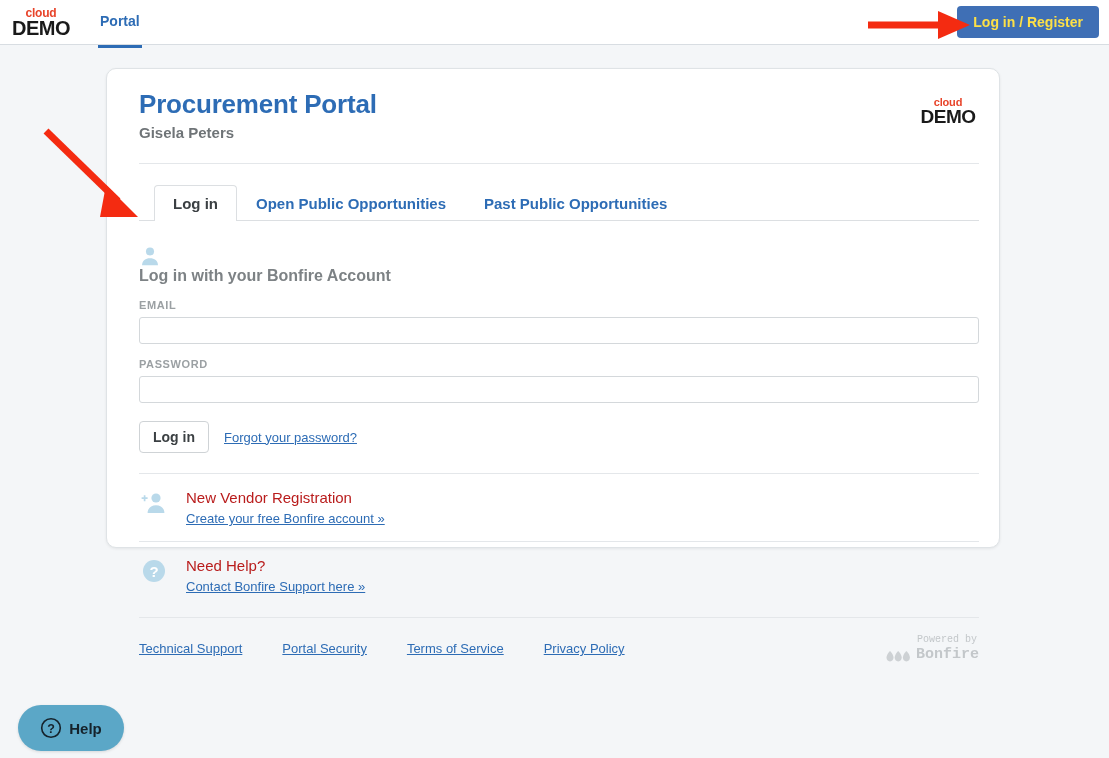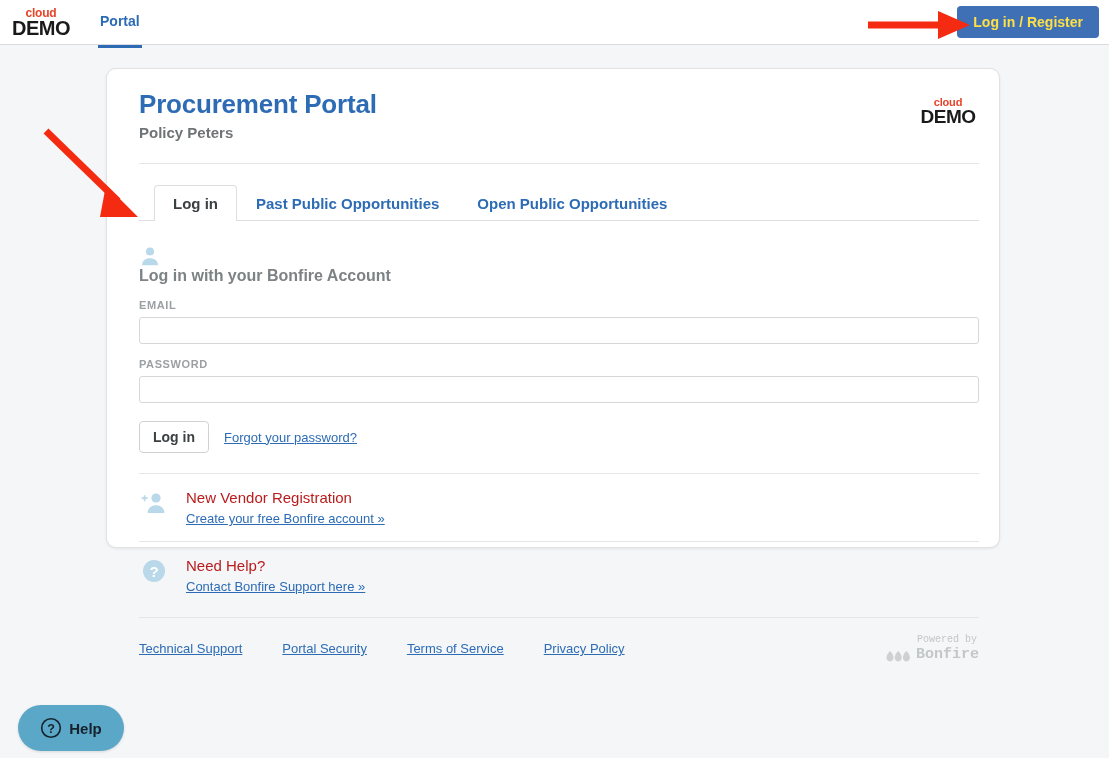--- a/index.html
+++ b/index.html
@@ -353,39 +353,39 @@
     <button class="btn-primary">Log in / Register</button>
   </div>
 </div>
 
 <div class="card">
   <div class="card-inner">
 
     <div class="card-head">
       <div>
         <h1 class="page-title">Procurement Portal</h1>
-        <p class="page-subtitle">Policy Peters</p>
+        <p class="page-subtitle">Gisela Peters</p>
       </div>
       <div class="card-logo">
         <span class="brand-cloud">cloud</span>
         <span class="brand-demo">DEMO</span>
       </div>
     </div>
 
     <div class="divider"></div>
 
     <div class="tabs">
       <div class="tab active">
         <span>Log in</span>
       </div>
       <div class="tab">
+        <span>Open Public Opportunities</span>
+      </div>
+      <div class="tab">
         <span>Past Public Opportunities</span>
-      </div>
-      <div class="tab">
-        <span>Open Public Opportunities</span>
       </div>
     </div>
 
     <div class="section">
       <div class="section-head">
         <svg class="icon-user" viewBox="0 0 24 24">
           <circle cx="12" cy="7" r="4.4" fill="#b9d9ea"></circle>
           <path d="M3.3 22c0-4.8 3.9-7.6 8.7-7.6s8.7 2.8 8.7 7.6z" fill="#b9d9ea"></path>
         </svg>
         <span class="section-title">Log in with your Bonfire Account</span>

